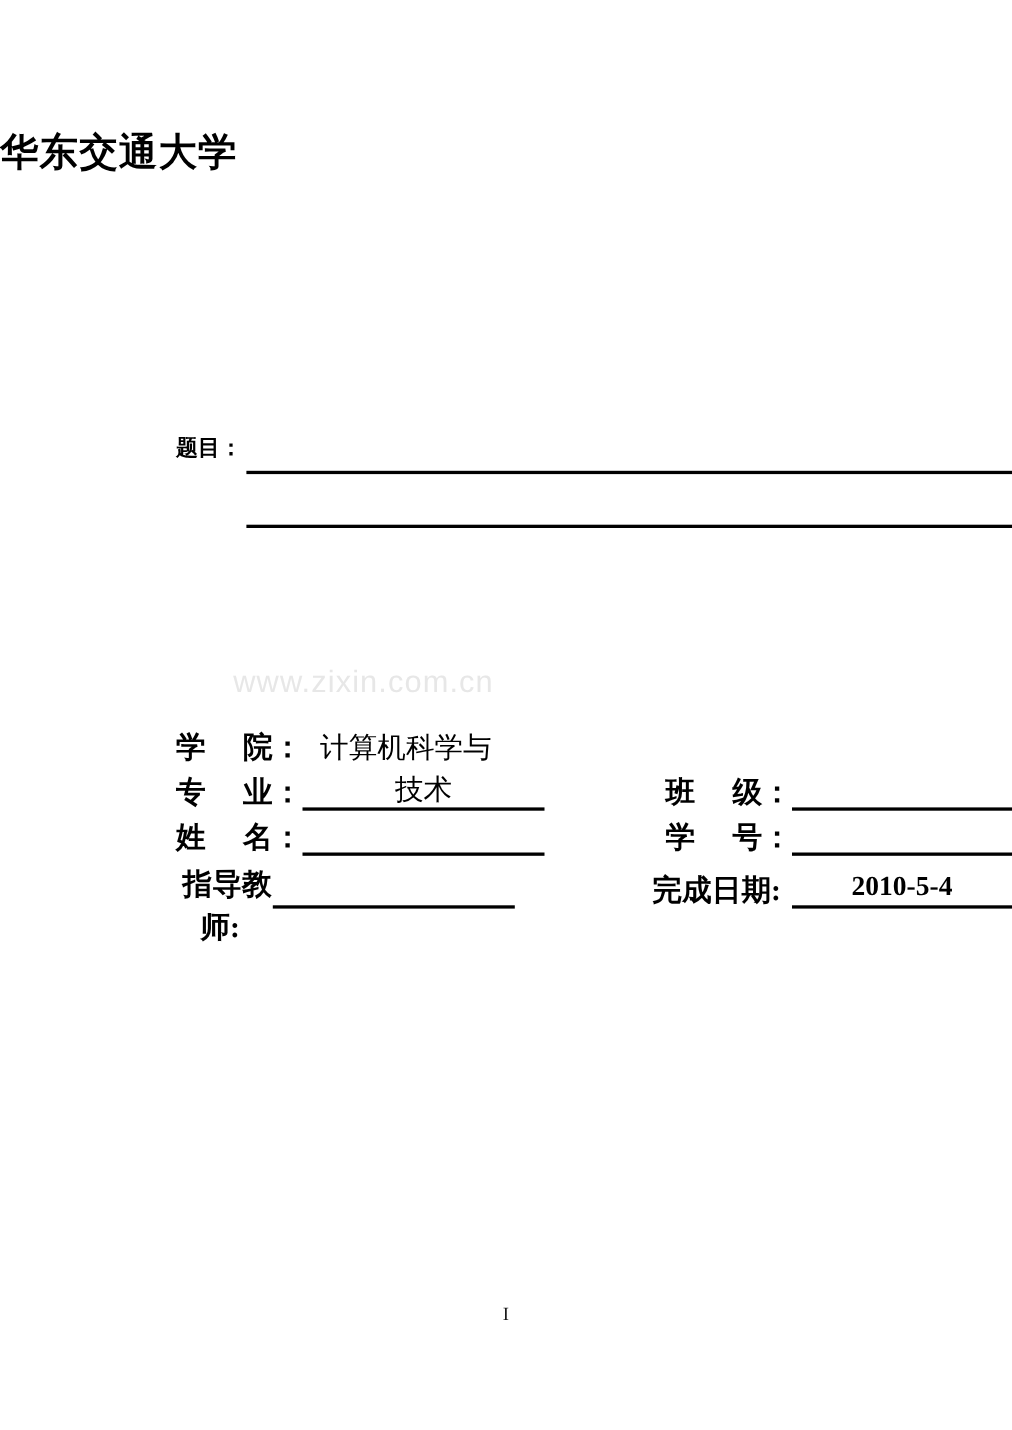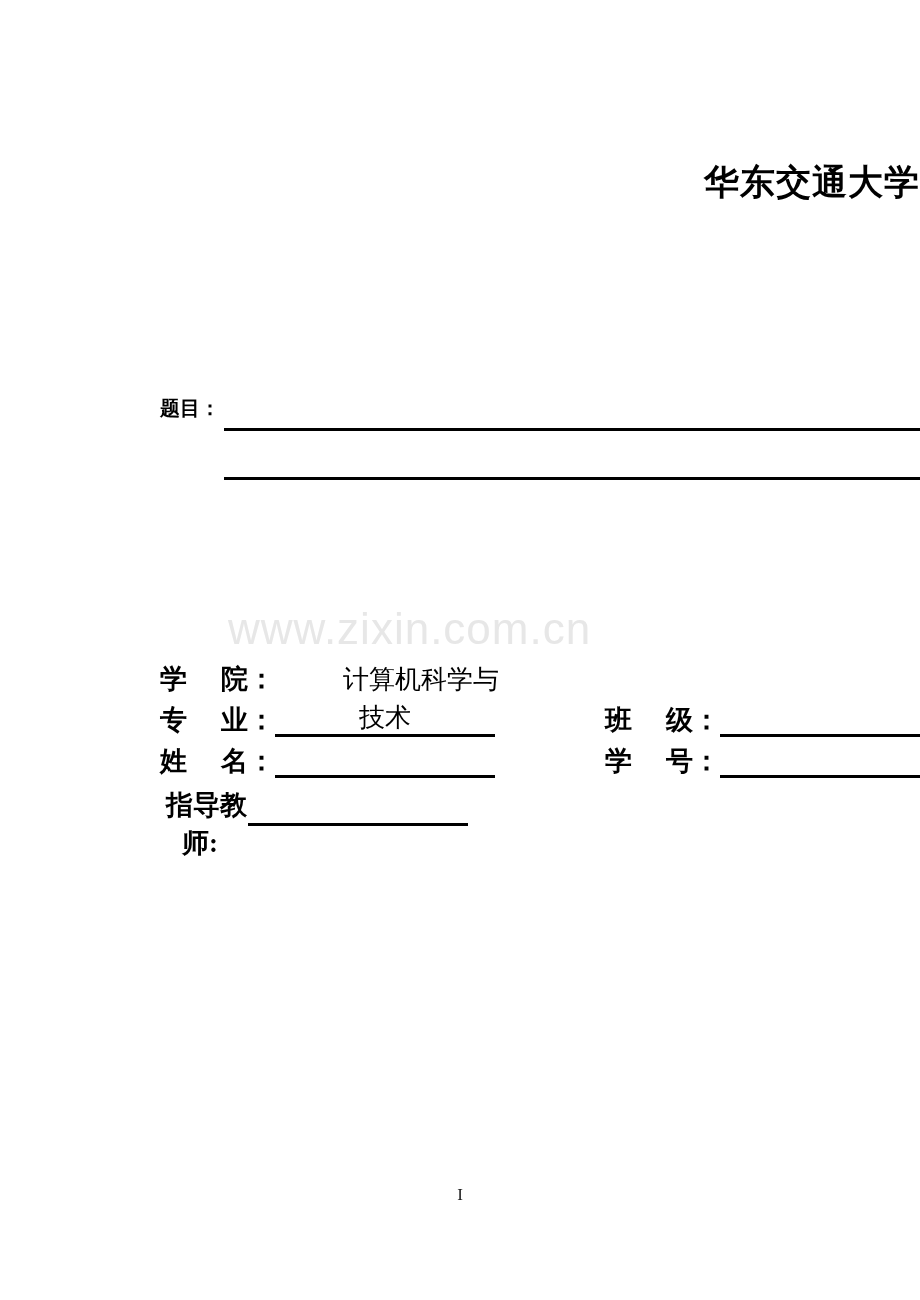--- a/index.html
+++ b/index.html
@@ -16,40 +16,39 @@
     position: relative;
     width: 920px;
     height: 1300px;
     background: #ffffff;
     overflow: hidden;
   }
 
   
   .watermark {
     position: absolute;
-    left: 228px;
+    left: 212px;
     top: 604px;
     font-family: "Liberation Sans", "DejaVu Sans", sans-serif;
-    font-size: 44px;
+    font-size: 28px;
     letter-spacing: 1px;
     color: #e7e7e7;
     white-space: nowrap;
     z-index: 0;
     user-select: none;
   }
 
   
   .header {
     position: absolute;
     left: 0;
     top: 118px;
     width: 920px;
-    text-align: right;
+    text-align: left;
     z-index: 2;
-    margin-top: 44px;
   }
   .univ-name {
     font-family: "Liberation Serif", "DejaVu Serif", serif;
     font-size: 35px;
     font-weight: bold;
     letter-spacing: 1px;
     line-height: 1.18;
   }
   .doc-title {
     font-family: "Liberation Serif", "DejaVu Serif", serif;
@@ -149,24 +148,24 @@
   .w-sid     { width: 200px; }
   .w-teacher { width: 220px; }
   .w-date    { width: 200px; }
 
   
   .major-wrap {
     position: relative;
   }
   .major-overflow {
     position: absolute;
-    left: 4px;
+    left: 16px;
     top: -38px;
     width: 100%;
-    text-align: right;
+    text-align: left;
     font-size: 26px;
     line-height: 34px;
     white-space: nowrap;
   }
 
   
   .advisor-label {
     position: relative;
     width: 88px;
     flex: 0 0 auto;
@@ -284,19 +283,24 @@
     </div>
 
     <div class="form-row" style="height:48px;">
       <div class="fld">
         <span class="advisor-label">
           <span class="l1">指导教</span>
           <span class="l2">师:</span>
         </span>
         <span class="fld-value w-teacher"></span>
       </div>
+      <div class="right-pair">
+        <span class="fld-label">完成日期:</span>
+        <span class="gap-mid"></span>
+        <span class="fld-value w-date bold">2010-5-4</span>
+      </div>
     </div>
 
   </div>
 
   <div class="page-number">I</div>
 
 </div>
 
 </body></html>

